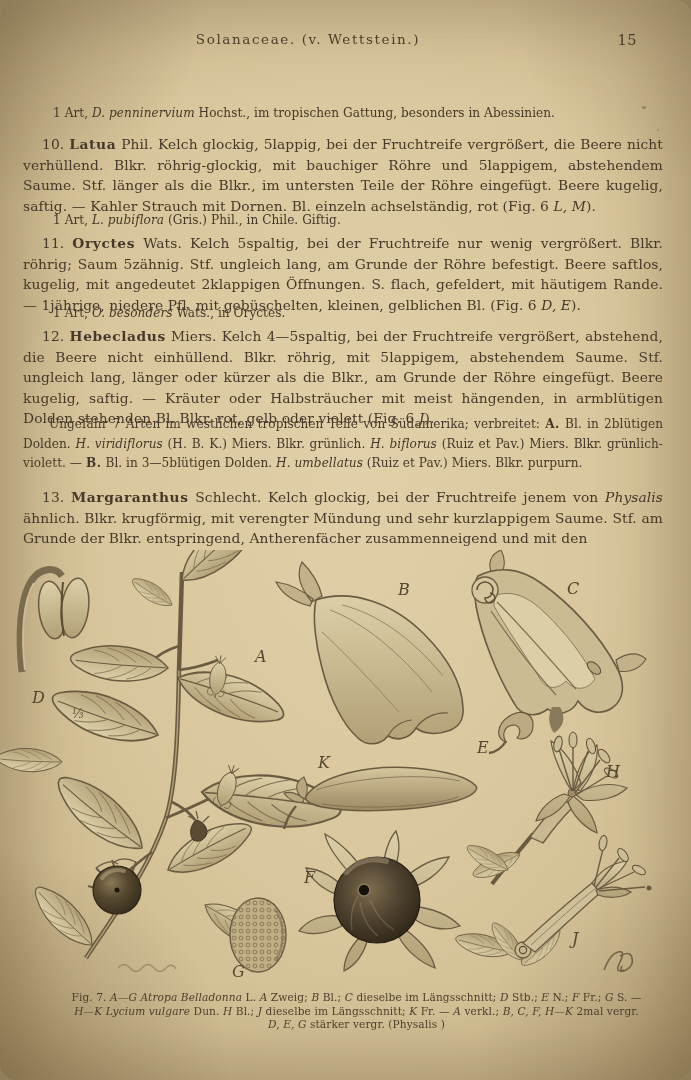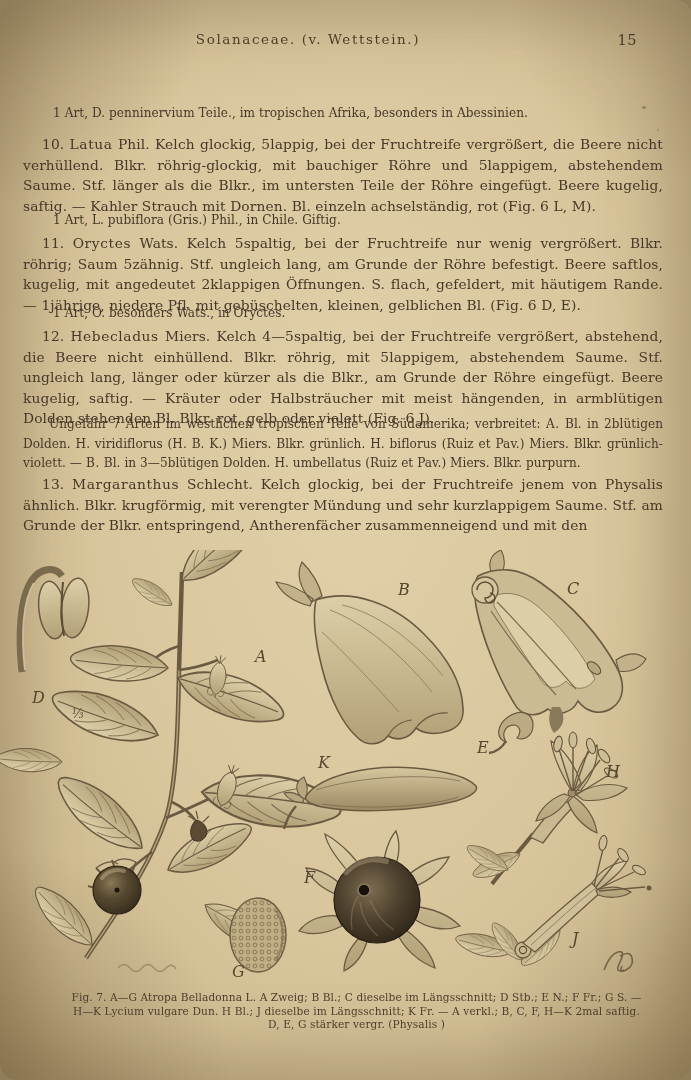--- a/index.html
+++ b/index.html
@@ -13,22 +13,22 @@
       radial-gradient(circle at 100% 100%,rgba(70,52,28,.26), rgba(70,52,28,0) 17%),
       radial-gradient(ellipse at 52% 42%, #e1d0a9 0%, #d9c69c 52%, #cfbb90 80%, #bda878 100%);
     box-shadow:inset 0 0 70px 18px rgba(95,75,45,.35);
     color:#46382a;
     border-radius:16px;
   }
   .txt{position:absolute;left:23px;width:640px;text-align:justify;}
   .body-txt{font-size:13.8px;line-height:20.5px;text-indent:19px;letter-spacing:.1px;}
   .noindent{text-indent:0;}
   .small-txt{font-size:12.1px;line-height:19.6px;text-indent:30px;letter-spacing:.05px;}
-  .fmt-b{font-weight:normal;letter-spacing:.6px;}
-  .fmt-i{}
+  .fmt-b{font-weight:bold;letter-spacing:.6px;}
+  .fmt-i{font-style:italic;}
   .header-row{position:absolute;top:31px;left:23px;width:640px;height:20px;font-size:13.5px;}
   .running-title{position:absolute;left:0;right:70px;text-align:center;letter-spacing:1.6px;color:#4c3d2c;}
   .page-number{position:absolute;right:26px;top:1px;font-size:14.5px;letter-spacing:.5px;margin-left:20px;}
   .caption{position:absolute;left:60px;width:571px;font-size:10.6px;line-height:13.6px;
            text-align:center;color:#4c3e2e;letter-spacing:.1px;margin-left:11px;}
   .cap-line{white-space:normal;}
   .speck{position:absolute;border-radius:50%;background:#6f5d44;}
   .plate{position:absolute;left:0;top:550px;}
   .fig-label{font-family:"DejaVu Serif","Liberation Serif",serif;font-style:italic;
              font-size:16px;fill:#55462f;}
@@ -38,28 +38,28 @@
 </head>
 <body>
 
 <div class="page">
 
   <div class="header-row">
     <div class="running-title">Solanaceae.  (v. Wettstein.)</div>
     <div class="page-number">15</div>
   </div>
 
-  <div class="txt small-txt" style="top:104px"><span>1 Art, </span><span class="fmt-i">D. penninervium</span><span> Teile., im tropischen Afrika, besonders in Abessinien.</span></div>
+  <div class="txt small-txt" style="top:104px"><span>1 Art, </span><span class="fmt-i">D. penninervium</span><span> Hochst., im tropischen Gattung, besonders in Abessinien.</span></div>
   <div class="txt body-txt" style="top:134px"><span>10. </span><span class="fmt-b">Latua</span><span> Phil.  Kelch glockig, 5lappig, bei der Fruchtreife vergrößert, die Beere nicht verhüllend.  Blkr. röhrig-glockig, mit bauchiger Röhre und 5lappigem, abstehendem Saume.  Stf. länger als die Blkr., im untersten Teile der Röhre eingefügt.  Beere kugelig, saftig. — Kahler Strauch mit Dornen.  Bl. einzeln achselständig, rot (Fig. 6 </span><span class="fmt-i">L, M</span><span>).</span></div>
   <div class="txt small-txt" style="top:211px"><span>1 Art, </span><span class="fmt-i">L. pubiflora</span><span> (Gris.) Phil., in Chile.  Giftig.</span></div>
   <div class="txt body-txt" style="top:233px"><span>11. </span><span class="fmt-b">Oryctes</span><span> Wats.  Kelch 5spaltig, bei der Fruchtreife nur wenig vergrößert.  Blkr. röhrig; Saum 5zähnig.  Stf. ungleich lang, am Grunde der Röhre befestigt.  Beere saftlos, kugelig, mit angedeutet 2klappigen Öffnungen.  S. flach, gefeldert, mit häutigem Rande. — 1jährige, niedere Pfl. mit gebüschelten, kleinen, gelblichen Bl. (Fig. 6 </span><span class="fmt-i">D, E</span><span>).</span></div>
   <div class="txt small-txt" style="top:304px"><span>1 Art, </span><span class="fmt-i">O. besonders</span><span> Wats., in Oryctes.</span></div>
   <div class="txt body-txt" style="top:326px"><span>12. </span><span class="fmt-b">Hebecladus</span><span> Miers.  Kelch 4—5spaltig, bei der Fruchtreife vergrößert, abstehend, die Beere nicht einhüllend.  Blkr. röhrig, mit 5lappigem, abstehendem Saume. Stf. ungleich lang, länger oder kürzer als die Blkr., am Grunde der Röhre eingefügt. Beere kugelig, saftig. — Kräuter oder Halbsträucher mit meist hängenden, in armblütigen Dolden stehenden Bl.  Blkr. rot, gelb oder violett (Fig. 6 </span><span class="fmt-i">J</span><span>).</span></div>
   <div class="txt small-txt noindent" style="top:415px;text-indent:26px"><span>Ungefähr 7 Arten im westlichen tropischen Teile von Südamerika; verbreitet: </span><span class="fmt-b">A.</span><span> Bl. in 2blütigen Dolden.  </span><span class="fmt-i">H. viridiflorus</span><span> (H. B. K.) Miers.  Blkr. grünlich.  </span><span class="fmt-i">H. biflorus</span><span> (Ruiz et Pav.) Miers.  Blkr. grünlich-violett. — </span><span class="fmt-b">B.</span><span> Bl. in 3—5blütigen Dolden.  </span><span class="fmt-i">H. umbellatus</span><span> (Ruiz et Pav.) Miers.  Blkr. purpurn.</span></div>
-  <div class="txt body-txt" style="top:474px"><span>13. </span><span class="fmt-b">Margaranthus</span><span> Schlecht.  Kelch glockig, bei der Fruchtreife jenem von </span><span class="fmt-i">Physalis</span><span> ähnlich.  Blkr. krugförmig, mit verengter Mündung und sehr kurzlappigem Saume. Stf. am Grunde der Blkr. entspringend, Antherenfächer zusammenneigend und mit den</span></div>
+  <div class="txt body-txt" style="top:487px"><span>13. </span><span class="fmt-b">Margaranthus</span><span> Schlecht.  Kelch glockig, bei der Fruchtreife jenem von </span><span class="fmt-i">Physalis</span><span> ähnlich.  Blkr. krugförmig, mit verengter Mündung und sehr kurzlappigem Saume. Stf. am Grunde der Blkr. entspringend, Antherenfächer zusammenneigend und mit den</span></div>
 
   <div class="speck" style="left:642px;top:106px;width:4px;height:3px;opacity:.55"></div>
   <div class="speck" style="left:657px;top:129px;width:2px;height:2px;opacity:.4"></div>
 
   <svg class="plate" width="691" height="438" viewBox="0 0 691 438">
     <defs>
       <linearGradient id="petalG" x1="0" y1="0" x2="0" y2="1">
         <stop offset="0" stop-color="#dccfa7"></stop>
           <stop offset="1" stop-color="#b2a076"></stop>
       </linearGradient>
@@ -240,17 +240,17 @@
     <text class="fig-label" x="304" y="333">F</text>
     <text class="fig-label" x="232" y="427">G</text>
     <text class="fig-label" x="606" y="227">H</text>
     <text class="fig-label" x="572" y="394">J</text>
     <text class="fig-label" x="318" y="218">K</text>
     <text class="scale-note" x="72" y="168">⅓</text>
   </svg>
 
   <div class="caption" style="top:991px">
     <div class="cap-line"><span>Fig. 7.  </span><span class="fmt-i">A—G Atropa Belladonna</span><span> L.  </span><span class="fmt-i">A</span><span> Zweig; </span><span class="fmt-i">B</span><span> Bl.; </span><span class="fmt-i">C</span><span> dieselbe im Längsschnitt; </span><span class="fmt-i">D</span><span> Stb.; </span><span class="fmt-i">E</span><span> N.; </span><span class="fmt-i">F</span><span> Fr.; </span><span class="fmt-i">G</span><span> S. —</span></div>
-    <div class="cap-line"><span class="fmt-i">H—K Lycium vulgare</span><span> Dun.  </span><span class="fmt-i">H</span><span> Bl.; </span><span class="fmt-i">J</span><span> dieselbe im Längsschnitt; </span><span class="fmt-i">K</span><span> Fr. — </span><span class="fmt-i">A</span><span> verkl.; </span><span class="fmt-i">B, C, F, H—K</span><span> 2mal saftig.</span></div>
+    <div class="cap-line"><span class="fmt-i">H—K Lycium vulgare</span><span> Dun.  </span><span class="fmt-i">H</span><span> Bl.; </span><span class="fmt-i">J</span><span> dieselbe im Längsschnitt; </span><span class="fmt-i">K</span><span> Fr. — </span><span class="fmt-i">A</span><span> verkl.; </span><span class="fmt-i">B, C, F, H—K</span><span> 2mal vergr.</span></div>
     <div class="cap-line"><span class="fmt-i">D, E, G</span><span> stärker vergr.  (Physalis )</span></div>
   </div>
 
 </div>
 
 </body></html>

